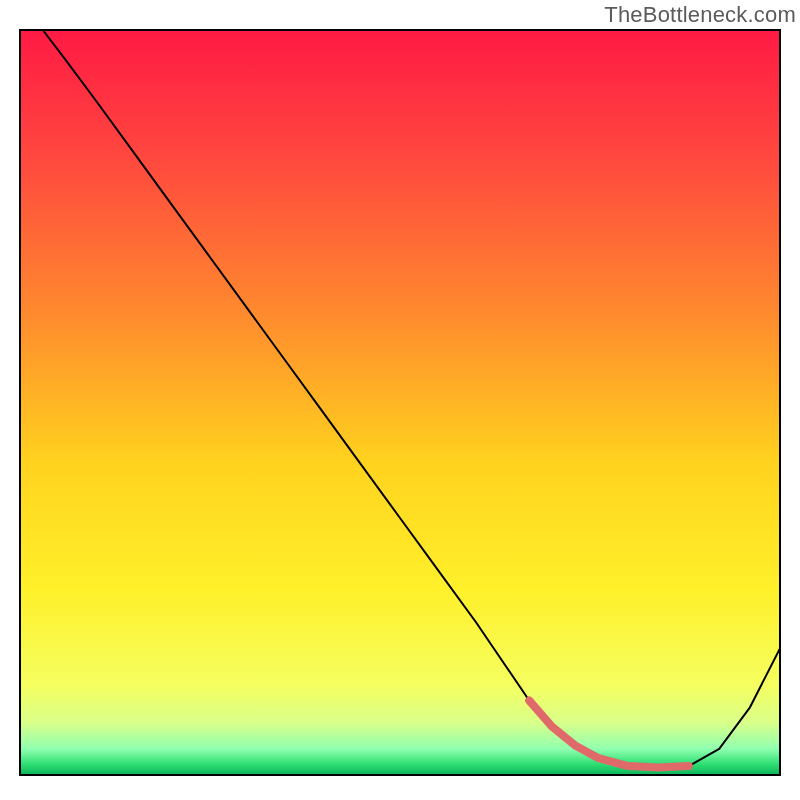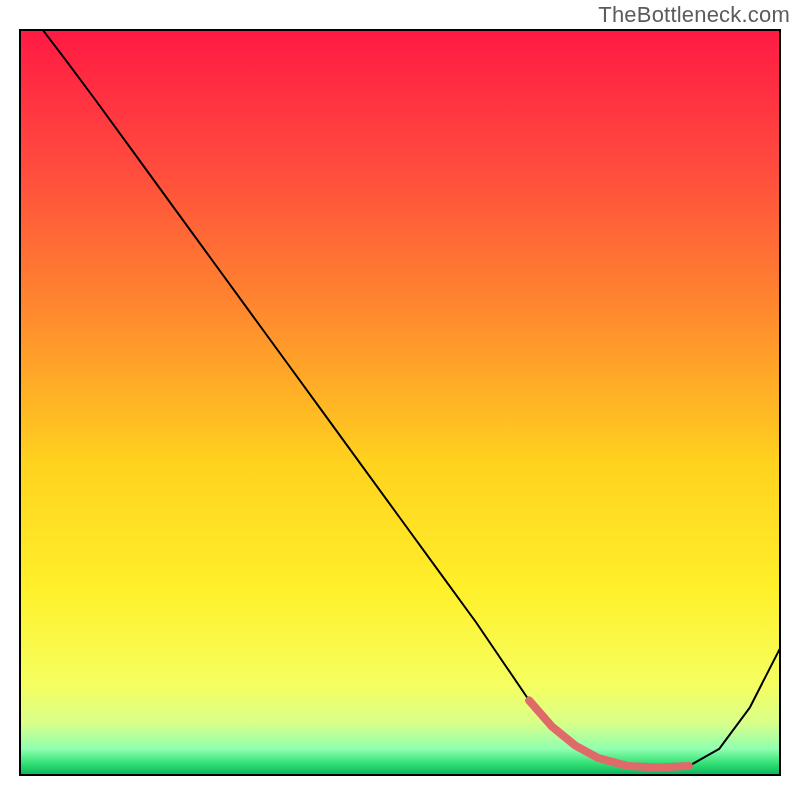--- a/index.html
+++ b/index.html
@@ -12,21 +12,21 @@
     overflow: hidden;
   }
   .wrap {
     position: relative;
     width: 800px;
     height: 800px;
   }
   .watermark {
     position: absolute;
     top: 2px;
-    right: 10px;
+    right: 4px;
     font-size: 22px;
     font-weight: 500;
     color: #5b5b5b;
     letter-spacing: 0.2px;
     z-index: 10;
   }
   svg {
     position: absolute;
     top: 0; left: 0;
     width: 800px;

